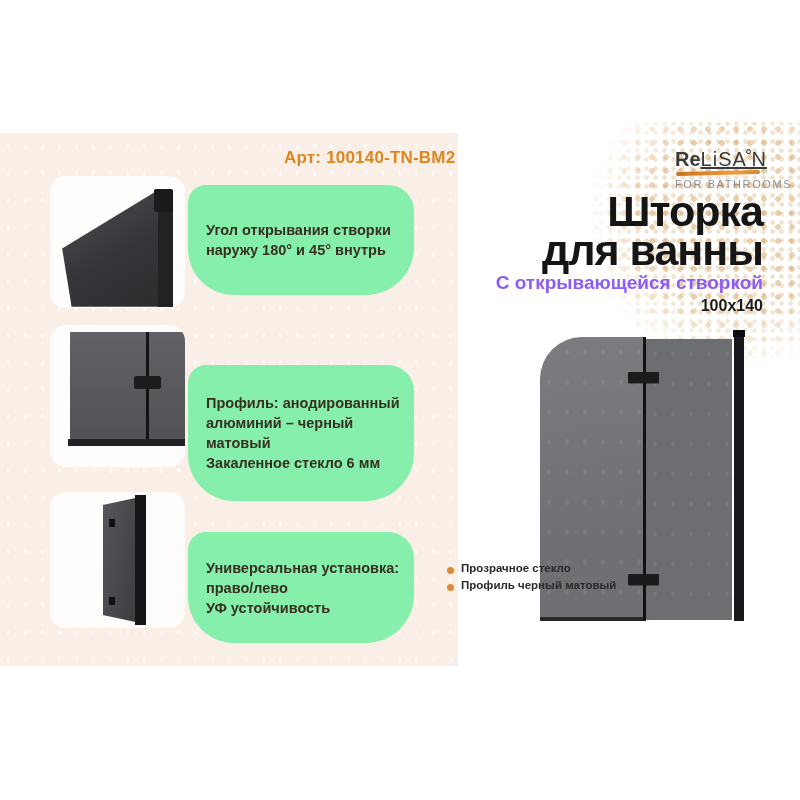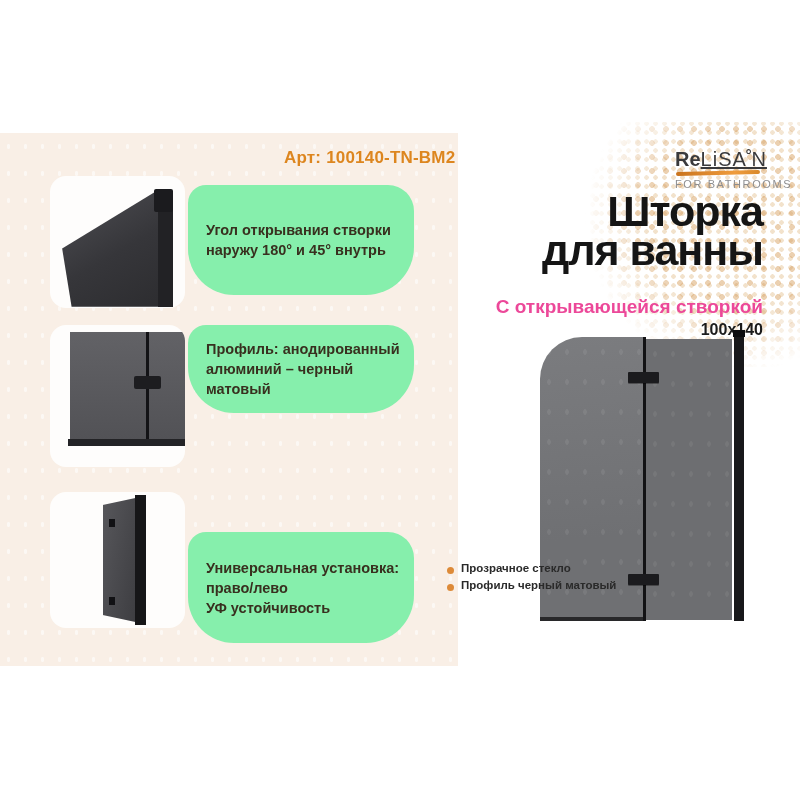--- a/index.html
+++ b/index.html
@@ -47,30 +47,30 @@
   .brand-underline {
     width:84px; height:4px; margin:2px 0 3px 1px; border-radius:3px;
     background:linear-gradient(90deg,#c9731c,#ef9c3d 70%,#d8882a);
     transform:rotate(-1.5deg);
   }
   .brand-tagline { font-size:11px; letter-spacing:1.6px; color:#8e8e90; white-space:nowrap; }
 
   
   .heading { position:absolute; right:37px; top:192px; text-align:right; width:330px; }
   .t-line { font-size:43px; font-weight:800; letter-spacing:-1px; line-height:39px; color:#151515; }
-  .subtitle { font-size:19px; font-weight:bold; color:#ec4899; margin-top:26px; }
+  .subtitle { font-size:19px; font-weight:bold; color:#8b5cf6; margin-top:2px; }
   .size-line { font-size:16px; font-weight:bold; color:#1b1b1b; margin-top:3px; }
 
   
   .card {
     position:absolute; left:188px; width:226px; background:#86efac;
     border-radius:18px 26px 48px 46px; display:flex; align-items:center;
   }
   .card-1 { top:185px; height:110px; }
-  .card-2 { top:325px; height:88px; }
+  .card-2 { top:365px; height:136px; }
   .card-3 { top:532px; height:111px; }
   .card-text { padding:0 14px 0 18px; font-weight:bold; font-size:14.5px; line-height:20px; color:#38301f; }
 
   
   .thumb { position:absolute; left:50px; width:135px; background:#fefdfc; border-radius:16px; overflow:hidden; }
   .thumb-1 { top:176px; height:132px; }
   .thumb-2 { top:325px; height:142px; }
   .thumb-3 { top:492px; height:136px; }
 
   
@@ -167,20 +167,21 @@
   <div class="card card-1">
     <div class="card-text">
       <div>Угол открывания створки</div>
       <div>наружу 180° и 45° внутрь</div>
     </div>
   </div>
   <div class="card card-2">
     <div class="card-text">
       <div>Профиль: анодированный</div>
       <div>алюминий – черный матовый</div>
+      <div>Закаленное стекло 6 мм</div>
     </div>
   </div>
   <div class="card card-3">
     <div class="card-text">
       <div>Универсальная установка:</div>
       <div>право/лево</div>
       <div>УФ устойчивость</div>
     </div>
   </div>
 

